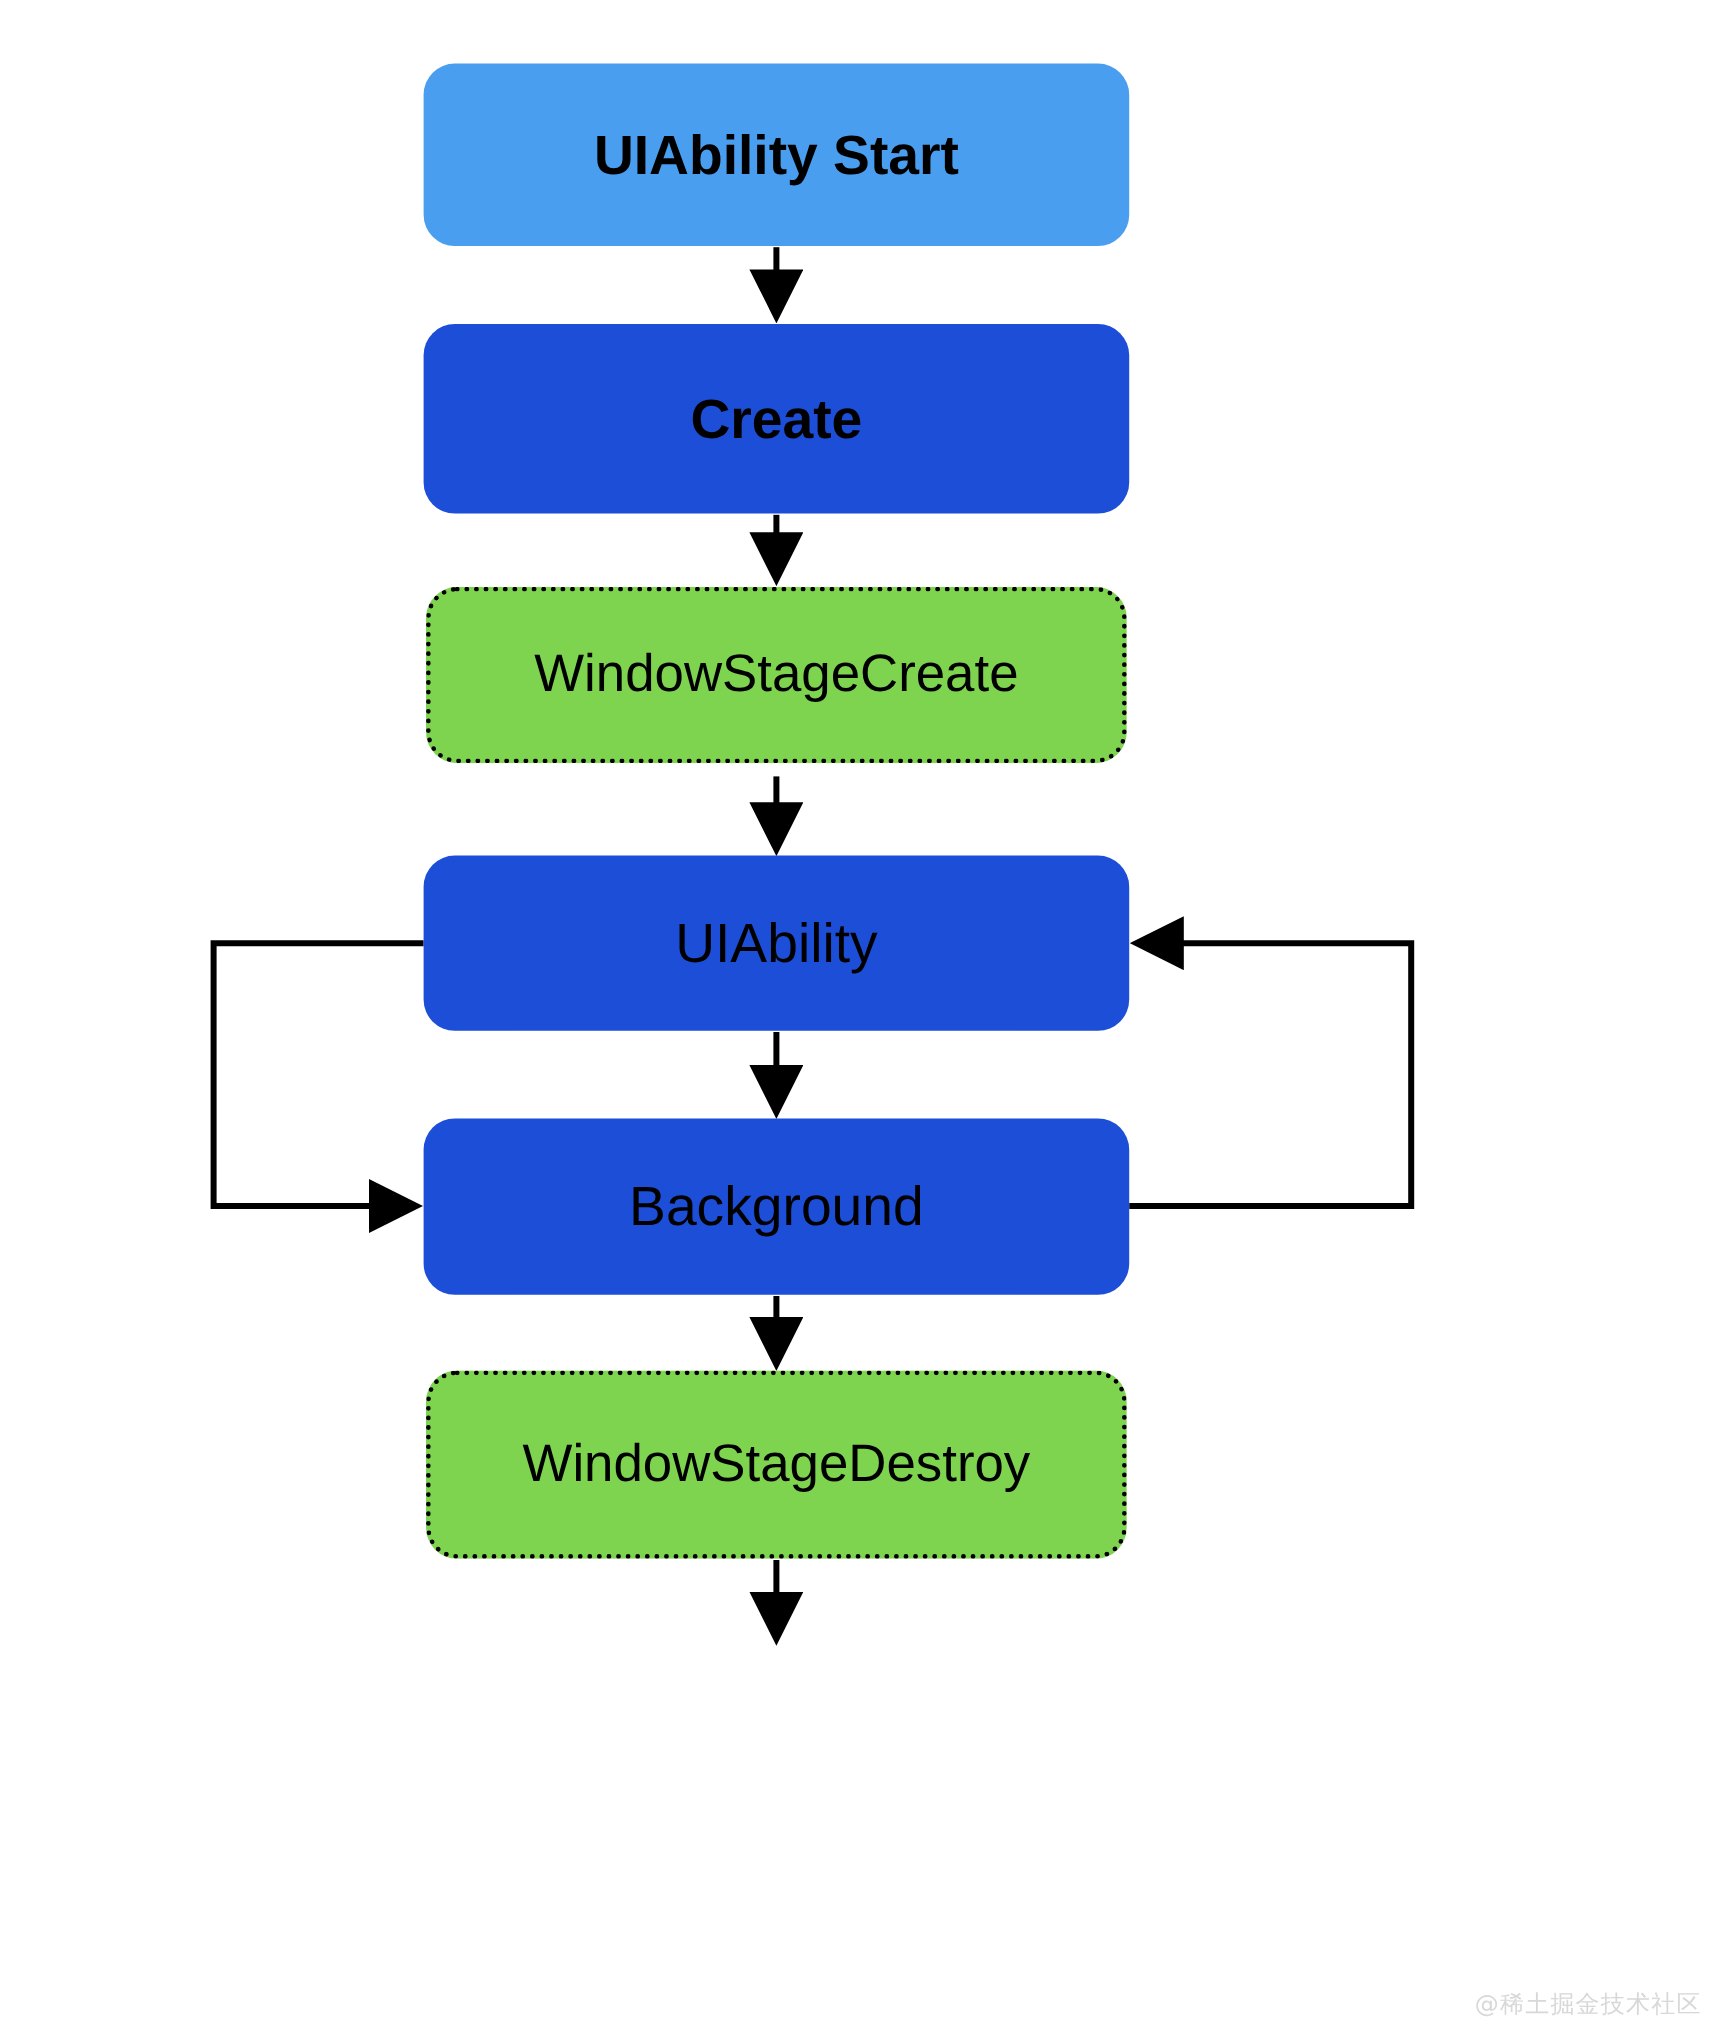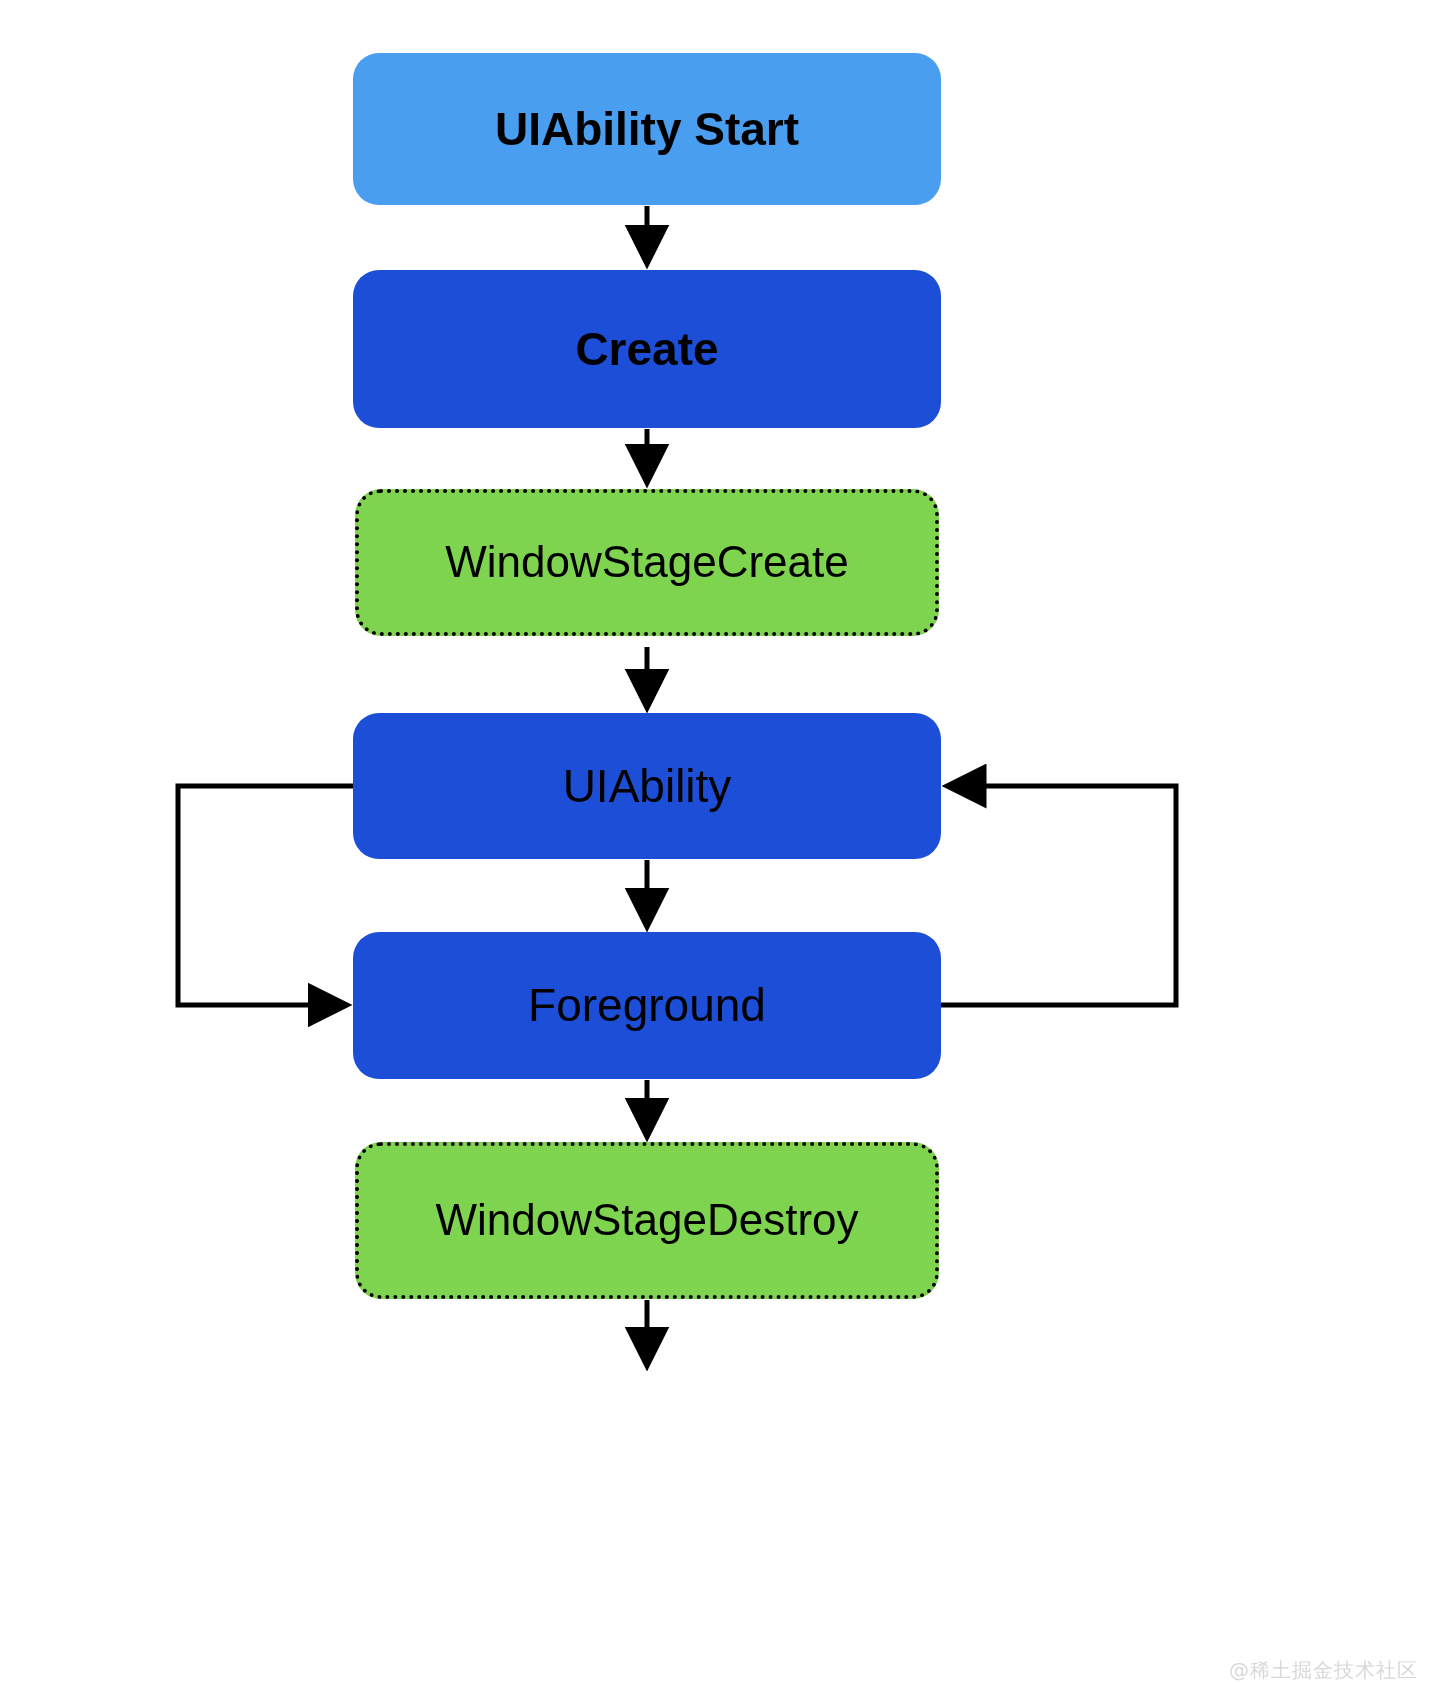--- a/index.html
+++ b/index.html
@@ -120,21 +120,21 @@
 
   <div class="node callback" id="node-wsc">
     <span class="node-label">WindowStageCreate</span>
   </div>
 
   <div class="node process" id="node-foreground">
     <span class="node-label">UIAbility</span>
   </div>
 
   <div class="node process" id="node-background">
-    <span class="node-label">Foreground</span>
+    <span class="node-label">Background</span>
   </div>
 
   <div class="node callback" id="node-wsd">
     <span class="node-label">WindowStageDestroy</span>
   </div>
 
 
   <div id="watermark">@稀土掘金技术社区</div>
 
 </div>

